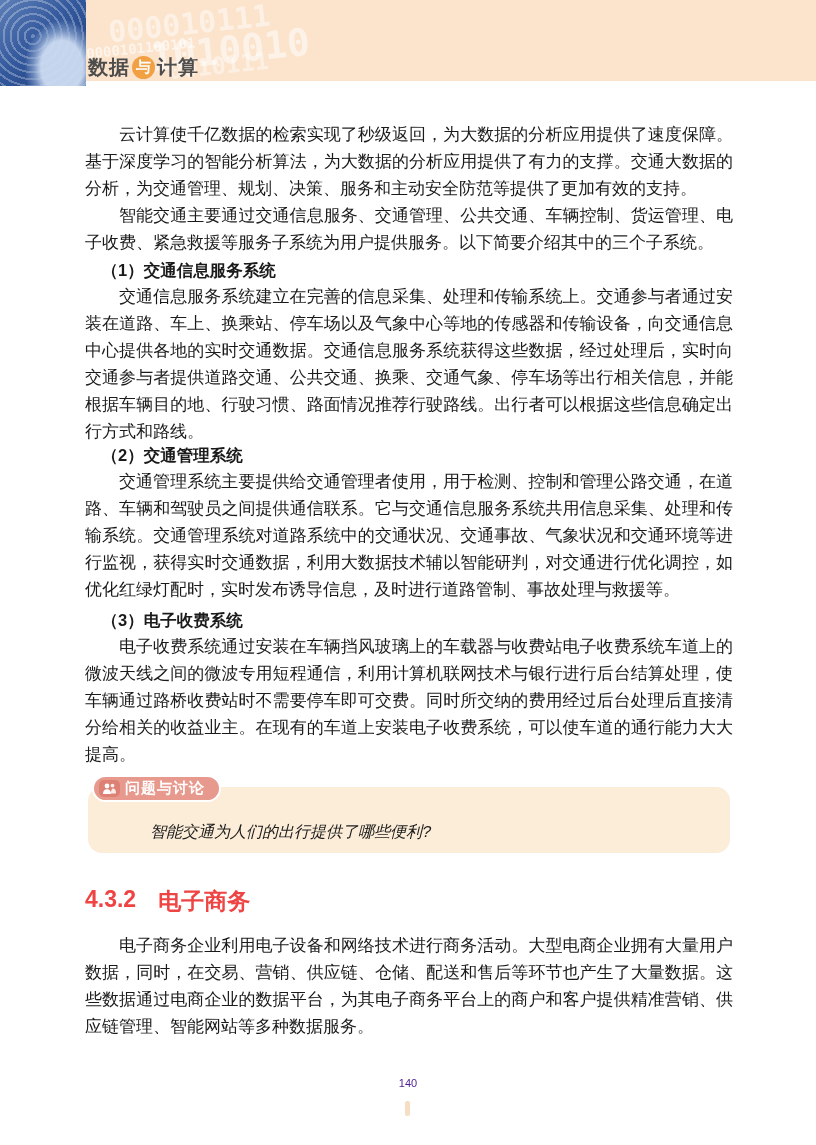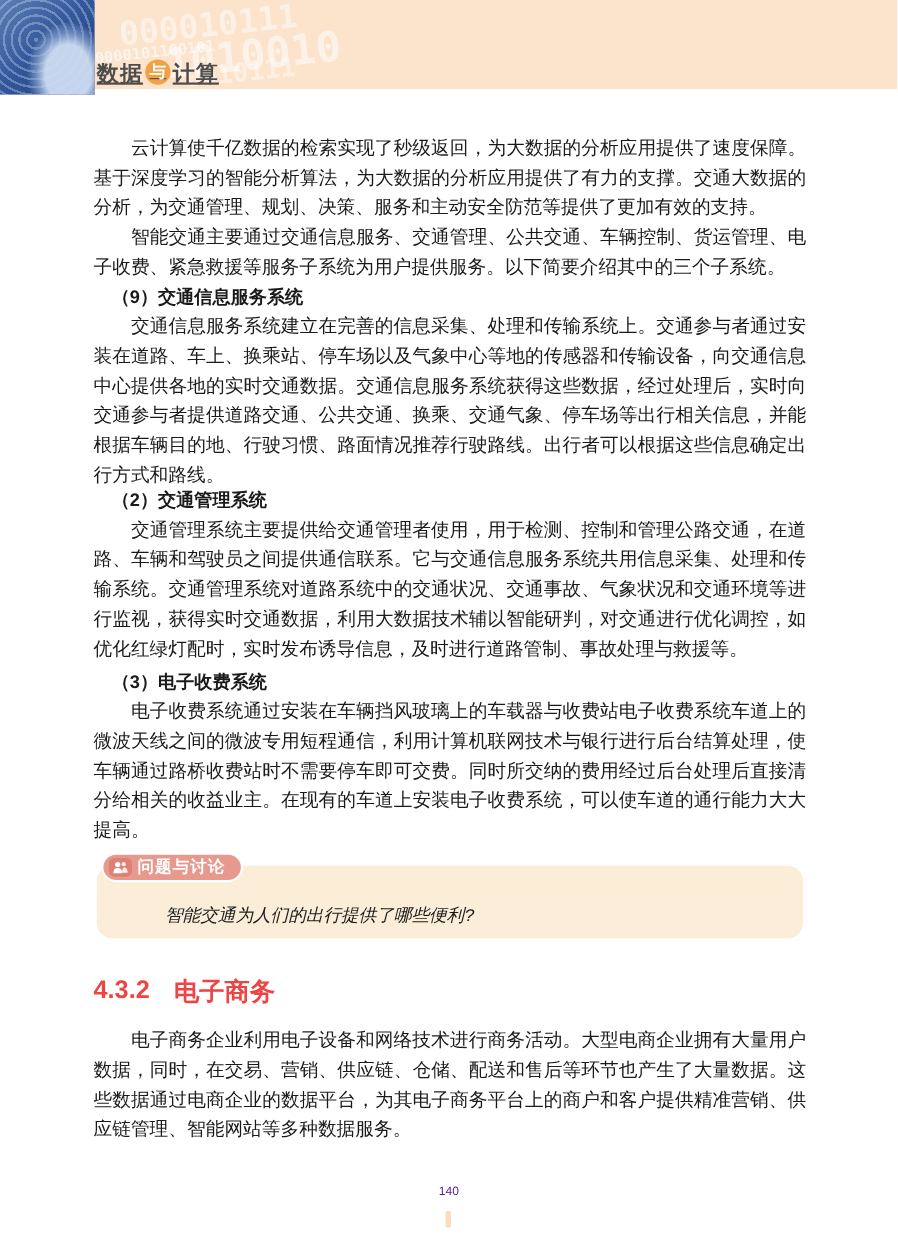--- a/index.html
+++ b/index.html
@@ -31,23 +31,23 @@
     transform:rotate(-6deg);
     white-space:nowrap;
     pointer-events:none;
   }
   .bin-0{left:108px;top:6px;font-size:30px;color:rgba(255,255,255,.5);}
   .bin-1{left:150px;top:28px;font-size:38px;color:rgba(255,255,255,.55);}
   .bin-2{left:86px;top:40px;font-size:14px;color:rgba(255,255,255,.6);}
   .bin-3{left:168px;top:52px;font-size:24px;color:rgba(255,255,255,.45);}
   .header-title{
     position:absolute;left:88px;top:54px;height:26px;
-    display:flex;
+    display:flex;align-items:center;
     font-family:"Liberation Sans","DejaVu Sans",sans-serif;
-    font-size:20px;font-weight:bold;color:#4d4d4d;letter-spacing:1px;text-decoration:underline;
+    font-size:20px;font-weight:bold;color:#4d4d4d;letter-spacing:1px;
   }
   .conj-circle{
     display:inline-flex;align-items:center;justify-content:center;
     width:23px;height:23px;border-radius:50%;
     background:#f2a044;color:#ffffff;font-size:15px;font-weight:bold;
     margin:0 2px;letter-spacing:0;
   }
   
   .blk{
     position:absolute;left:85px;width:648px;
@@ -119,21 +119,21 @@
   <div class="header-photo"></div>
   <div class="header-title">
     <span>数据</span>
     <span class="conj-circle">与</span>
     <span>计算</span>
   </div>
 
   <p class="blk para" style="top:121px;margin:0;">云计算使千亿数据的检索实现了秒级返回，为大数据的分析应用提供了速度保障。基于深度学习的智能分析算法，为大数据的分析应用提供了有力的支撑。交通大数据的分析，为交通管理、规划、决策、服务和主动安全防范等提供了更加有效的支持。</p>
   <p class="blk para" style="top:202px;margin:0;">智能交通主要通过交通信息服务、交通管理、公共交通、车辆控制、货运管理、电子收费、紧急救援等服务子系统为用户提供服务。以下简要介绍其中的三个子系统。</p>
 
-  <h4 class="sub-head" style="top:259px;margin:0;">（9）交通信息服务系统</h4>
+  <h4 class="sub-head" style="top:259px;margin:0;">（1）交通信息服务系统</h4>
   <p class="blk para" style="top:283px;margin:0;">交通信息服务系统建立在完善的信息采集、处理和传输系统上。交通参与者通过安装在道路、车上、换乘站、停车场以及气象中心等地的传感器和传输设备，向交通信息中心提供各地的实时交通数据。交通信息服务系统获得这些数据，经过处理后，实时向交通参与者提供道路交通、公共交通、换乘、交通气象、停车场等出行相关信息，并能根据车辆目的地、行驶习惯、路面情况推荐行驶路线。出行者可以根据这些信息确定出行方式和路线。</p>
 
   <h4 class="sub-head" style="top:444px;margin:0;">（2）交通管理系统</h4>
   <p class="blk para" style="top:468px;margin:0;">交通管理系统主要提供给交通管理者使用，用于检测、控制和管理公路交通，在道路、车辆和驾驶员之间提供通信联系。它与交通信息服务系统共用信息采集、处理和传输系统。交通管理系统对道路系统中的交通状况、交通事故、气象状况和交通环境等进行监视，获得实时交通数据，利用大数据技术辅以智能研判，对交通进行优化调控，如优化红绿灯配时，实时发布诱导信息，及时进行道路管制、事故处理与救援等。</p>
 
   <h4 class="sub-head" style="top:609px;margin:0;">（3）电子收费系统</h4>
   <p class="blk para" style="top:633px;margin:0;">电子收费系统通过安装在车辆挡风玻璃上的车载器与收费站电子收费系统车道上的微波天线之间的微波专用短程通信，利用计算机联网技术与银行进行后台结算处理，使车辆通过路桥收费站时不需要停车即可交费。同时所交纳的费用经过后台处理后直接清分给相关的收益业主。在现有的车道上安装电子收费系统，可以使车道的通行能力大大提高。</p>
 
   <div class="disc-box">
     <div class="disc-question">智能交通为人们的出行提供了哪些便利?</div>

